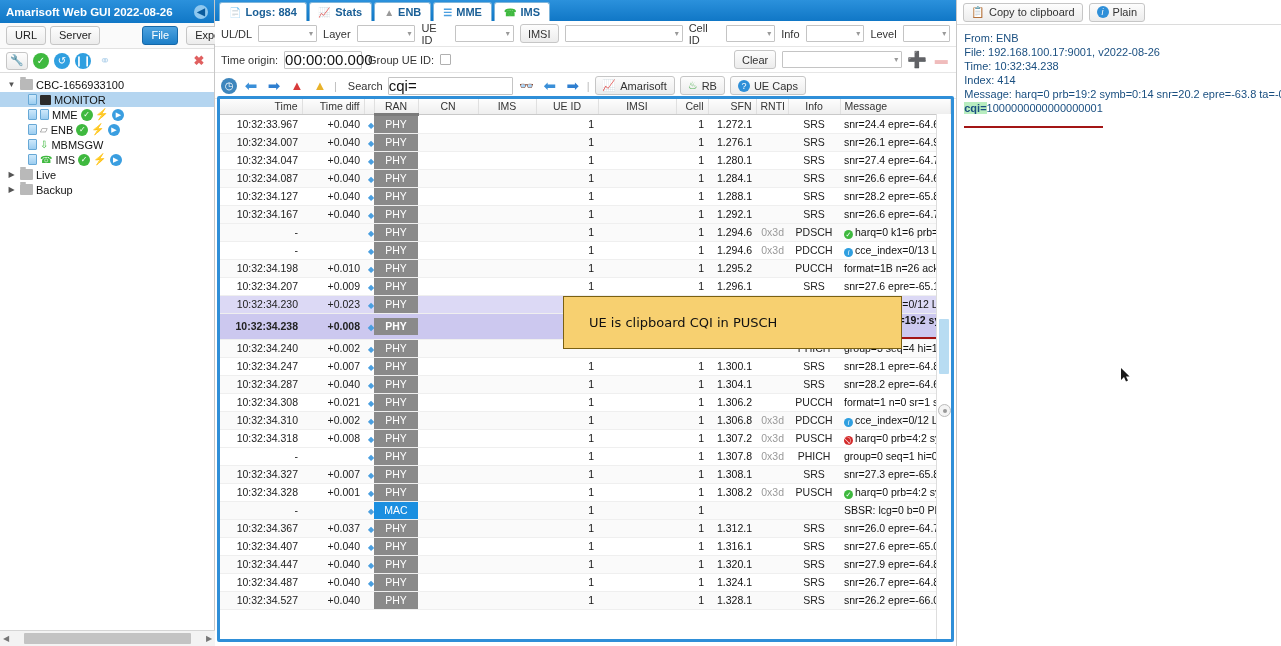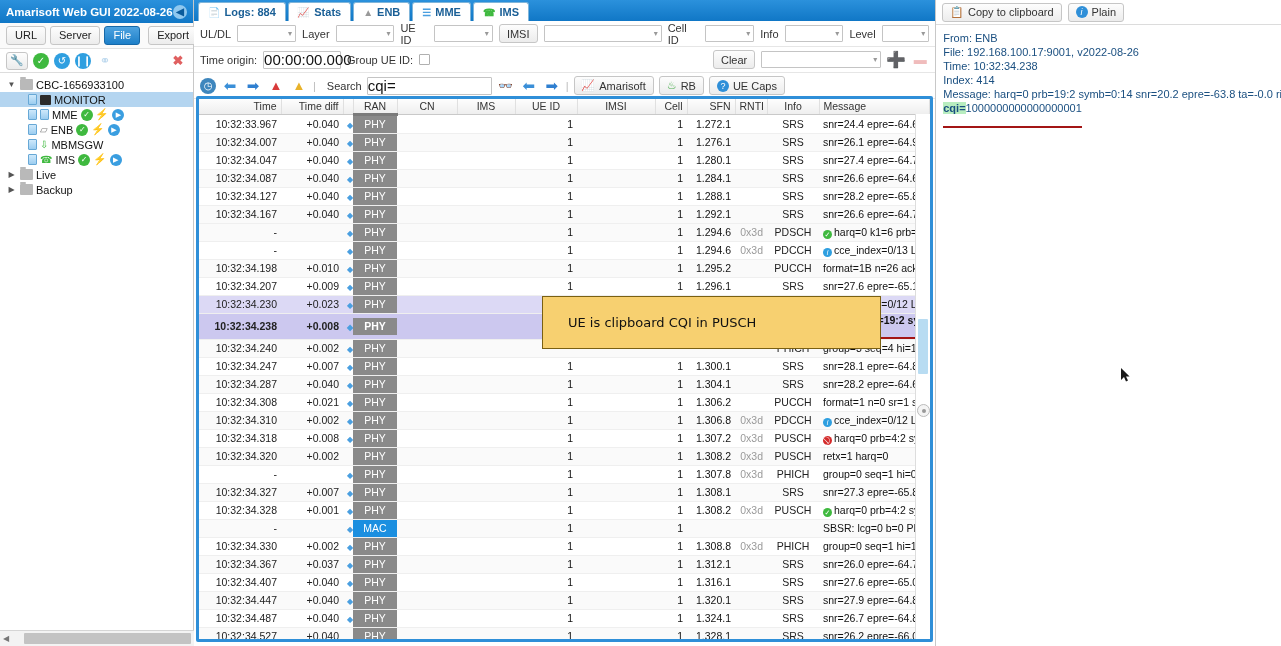--- a/index.html
+++ b/index.html
@@ -8,38 +8,38 @@
     width: 1281px; height: 646px;
     overflow: hidden;
     font-family: "Liberation Sans", sans-serif;
     font-size: 11px;
     background: #ffffff;
     color: #111;
   }
   #app { position: relative; width: 1281px; height: 646px; display: flex; }
 
   
-  #left { width: 194px; height: 646px; background: #fff; display: flex; flex-direction: column;
+  #left { width: 215px; height: 646px; background: #fff; display: flex; flex-direction: column;
           border-right: 1px solid #c8c8c8; position: relative; }
   .lt-title {
     height: 23px; background: #1b84d2; color: #fff; display: flex; align-items: center;
     padding: 0 6px; font-weight: bold; font-size: 11.5px; justify-content: space-between;
     background: linear-gradient(#2b91dc, #1077c6);
   }
   .lt-collapse { width: 14px; height: 14px; border-radius: 50%; background: #8fc8ef;
      color: #0a5b9c; font-size: 10px; display:flex;align-items:center;justify-content:center; line-height:1; }
 
   .lt-bar1 { height: 26px; display: flex; align-items: center; gap: 4px; padding: 0 6px;
      background: #fafafa; border-bottom: 1px solid #e2e2e2; }
   .btn {
     border: 1px solid #c6c6c6; background: linear-gradient(#fdfdfd,#ececec);
     border-radius: 3px; padding: 2px 8px; font-size: 11px; color: #222; cursor: default;
     line-height: 13px; white-space: nowrap;
   }
-  .btn.active { background: linear-gradient(#4ea3e0,#1d7fc8); color: #fff; border-color:#1668a8; }
+  .btn.active { background: linear-gradient(#4ea3e0,#1d7fc8); color: #fff; border-color:#1668a8;margin-left:38px; }
   .icon-btn { border:1px solid #c6c6c6; background: linear-gradient(#fdfdfd,#ececec); border-radius:3px;
     width: 22px; height:18px; display:inline-flex; align-items:center; justify-content:center; }
 
   .lt-bar2 { height: 24px; display:flex; align-items:center; gap:5px; padding: 0 6px;
      background:#fff; border-bottom:1px solid #ddd; }
   .rnd { width:16px;height:16px;border-radius:50%;display:inline-flex;align-items:center;justify-content:center;
      font-size:10px;color:#fff;}
 
   .tree { flex: 1; overflow: hidden; padding: 4px 0 0 0; background: #fff; }
   .tnode { display:flex; align-items:center; height:15px; font-size:11px; padding-left:6px; gap:3px; white-space: nowrap;}
@@ -663,37 +663,20 @@
               <td class=""></td>
               <td class=""></td>
               <td class="c-ue">1</td>
               <td class=""></td>
               <td class="c-cell">1</td>
               <td class="c-sfn">1.307.2</td>
               <td class="c-rnti">0x3d</td>
               <td class="c-info">PUSCH</td>
               <td class="c-msg"><span class="dot-no">⃠</span>harq=0 prb=4:2 symb=0:14 CW0: tb_len=185 mod=6</td>
             </tr>
-            <tr class="alt">
-              <td class="c-time">10:32:34.320</td>
-              <td class="c-diff">+0.002</td>
-              <td class="c-arrow"></td>
-              <td class="c-ran">
-                <span class="ran-phy">PHY</span>
-              </td>
-              <td class=""></td>
-              <td class=""></td>
-              <td class="c-ue">1</td>
-              <td class=""></td>
-              <td class="c-cell">1</td>
-              <td class="c-sfn">1.308.2</td>
-              <td class="c-rnti">0x3d</td>
-              <td class="c-info">PUSCH</td>
-              <td class="c-msg">retx=1 harq=0</td>
-            </tr>
             <tr>
               <td class="c-time">-</td>
               <td class="c-diff"></td>
               <td class="c-arrow"><span class="arrow-sm">◆</span></td>
               <td class="c-ran">
                 <span class="ran-phy">PHY</span>
               </td>
               <td class=""></td>
               <td class=""></td>
               <td class="c-ue">1</td>
@@ -747,37 +730,20 @@
               </td>
               <td class=""></td>
               <td class=""></td>
               <td class="c-ue">1</td>
               <td class=""></td>
               <td class="c-cell">1</td>
               <td class="c-sfn"></td>
               <td class="c-rnti"></td>
               <td class="c-info"></td>
               <td class="c-msg">SBSR: lcg=0 b=0 PHR: ph=63 PAD: len=180</td>
-            </tr>
-            <tr>
-              <td class="c-time">10:32:34.330</td>
-              <td class="c-diff">+0.002</td>
-              <td class="c-arrow"><span class="arrow-sm">◆</span></td>
-              <td class="c-ran">
-                <span class="ran-phy">PHY</span>
-              </td>
-              <td class=""></td>
-              <td class=""></td>
-              <td class="c-ue">1</td>
-              <td class=""></td>
-              <td class="c-cell">1</td>
-              <td class="c-sfn">1.308.8</td>
-              <td class="c-rnti">0x3d</td>
-              <td class="c-info">PHICH</td>
-              <td class="c-msg">group=0 seq=1 hi=1</td>
             </tr>
             <tr class="alt">
               <td class="c-time">10:32:34.367</td>
               <td class="c-diff">+0.037</td>
               <td class="c-arrow"><span class="arrow-sm">◆</span></td>
               <td class="c-ran">
                 <span class="ran-phy">PHY</span>
               </td>
               <td class=""></td>
               <td class=""></td>

